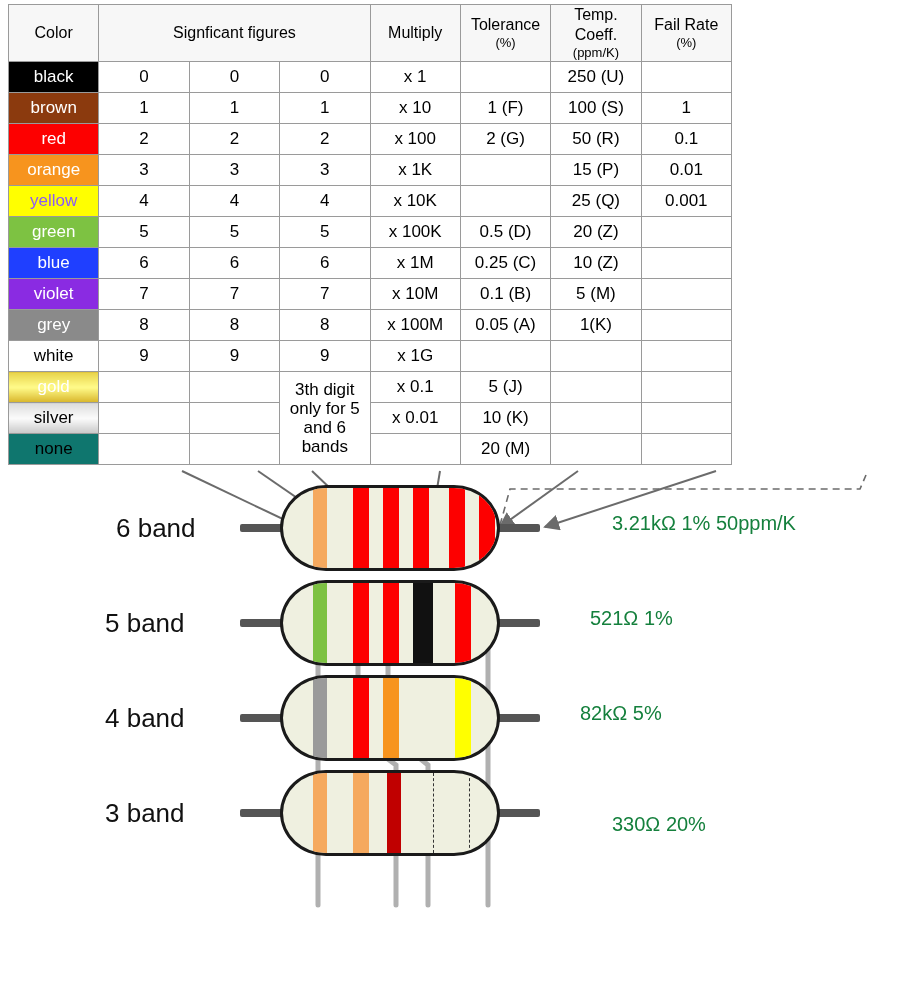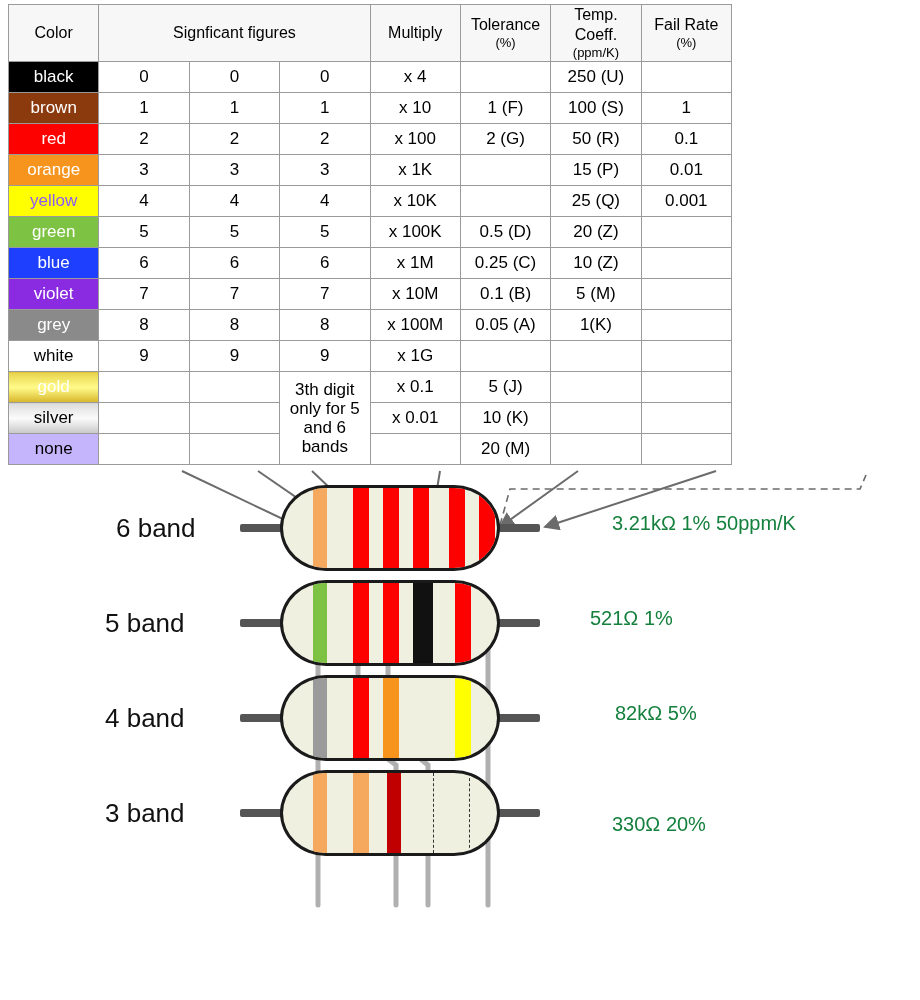--- a/index.html
+++ b/index.html
@@ -158,21 +158,21 @@
         <span class="sub">(%)</span>
       </th>
     </tr>
   </thead>
   <tbody id="table-body">
       <tr>
         <td class="colorcell" style="background: rgb(0, 0, 0); color: rgb(255, 255, 255);">black</td>
         <td class="digit-a">0</td>
         <td class="digit-b">0</td>
         <td class="digit-c">0</td>
-        <td class="multiply">x 4</td>
+        <td class="multiply">x 1</td>
         <td class="tol"></td>
         <td class="temp">250 (U)</td>
         <td class="fail"></td>
       </tr>
       <tr>
         <td class="colorcell" style="background: rgb(139, 58, 14); color: rgb(255, 255, 255);">brown</td>
         <td class="digit-a">1</td>
         <td class="digit-b">1</td>
         <td class="digit-c">1</td>
         <td class="multiply">x 10</td>
@@ -273,21 +273,21 @@
       <tr>
         <td class="colorcell" style="background: linear-gradient(rgb(220, 220, 220), rgb(251, 251, 251), rgb(200, 200, 200)); color: rgb(0, 0, 0);">silver</td>
         <td class="digit-a"></td>
         <td class="digit-b"></td>
         <td class="multiply">x 0.01</td>
         <td class="tol">10 (K)</td>
         <td class="temp"></td>
         <td class="fail"></td>
       </tr>
       <tr>
-        <td class="colorcell" style="background: #c4b5fd; color: rgb(0, 0, 0);">none</td>
+        <td class="colorcell" style="background: #0f766e; color: rgb(0, 0, 0);">none</td>
         <td class="digit-a"></td>
         <td class="digit-b"></td>
         <td class="multiply"></td>
         <td class="tol">20 (M)</td>
         <td class="temp"></td>
         <td class="fail"></td>
       </tr>
     </tbody>
 </table>
 
@@ -356,21 +356,21 @@
         <div class="lead left"></div>
         <div class="lead right"></div>
         <div class="rbody">
           <div class="band" style="left: 30px; width: 14px; background: rgb(154, 154, 154);"></div>
           <div class="band" style="left: 70px; width: 16px; background: rgb(253, 0, 0);"></div>
           <div class="band" style="left: 100px; width: 16px; background: rgb(247, 148, 30);"></div>
           <div class="band" style="left: 172px; width: 16px; background: rgb(255, 255, 0);"></div>
         </div>
       </div>
       <div class="rlabel" style="left: 105px; top: 238px;">4 band</div>
-      <div class="rvalue" style="left: 615px; top: 237px;">82kΩ 5%</div>
+      <div class="rvalue" style="left: 580px; top: 237px;">82kΩ 5%</div>
       <div class="resistor" style="left: 240px; top: 305px;">
         <div class="lead left"></div>
         <div class="lead right"></div>
         <div class="rbody">
           <div class="band" style="left: 30px; width: 14px; background: rgb(245, 169, 94);"></div>
           <div class="band" style="left: 70px; width: 16px; background: rgb(245, 169, 94);"></div>
           <div class="band" style="left: 104px; width: 14px; background: rgb(192, 0, 0);"></div>
           <div class="band dashed" style="left: 150px; height: 80px;"></div>
           <div class="band dashed" style="left: 186px; height: 80px;"></div>
         </div>

